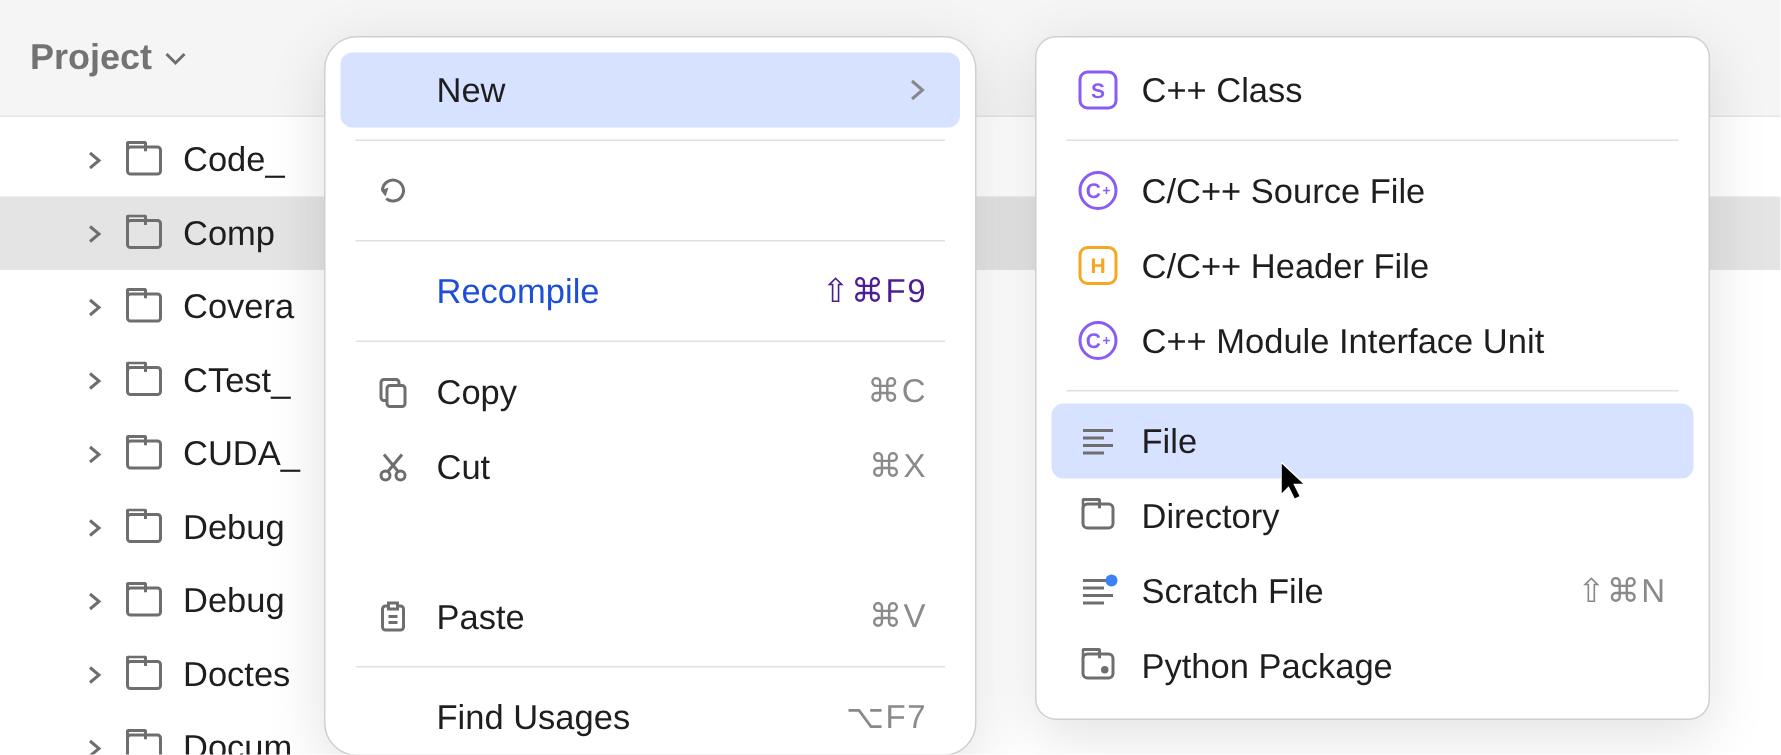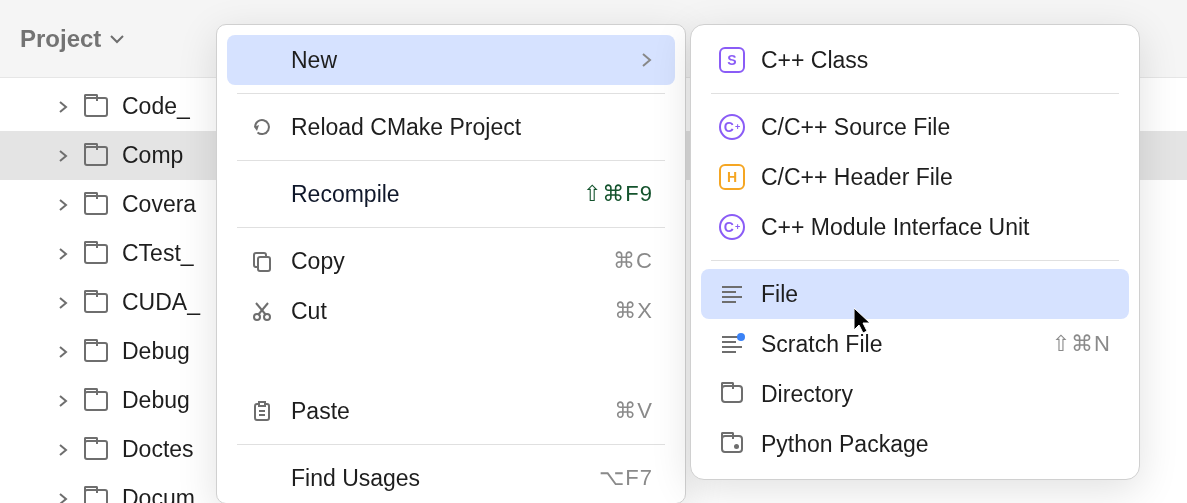--- a/index.html
+++ b/index.html
@@ -68,54 +68,54 @@
       width: 10px; height: 5px;
       border: 2px solid #6e6e6e;
       border-bottom: none;
       border-radius: 2px 2px 0 0;
     }
 
     .context-menu {
       position: absolute;
       left: 216px;
       top: 24px;
-      width: 470px;
+      width: 435px;
       background: #fff;
       border: 1px solid #d0d0d0;
-      border-radius: 10px;
+      border-radius: 22px;
       box-shadow: 0 10px 40px rgba(0,0,0,0.12);
       padding: 10px 0 0 0;
       z-index: 10;
     }
     .menu-item {
       height: 50px;
       display: flex;
       align-items: center;
       padding: 0 22px;
       margin: 0 10px;
       border-radius: 8px;
       gap: 16px;
     }
     .menu-item.highlighted {
       background: #d6e2ff;
     }
     .menu-item.disabled .label {
-      color: #0f172a;
+      color: #1d4ed8;
     }
     .menu-item .label {
       flex: 1;
       text-align: left;
     }
     .menu-item .shortcut {
       color: #8a8a8a;
       font-size: 22px;
       letter-spacing: 1px;
     }
     .menu-item.disabled .shortcut {
-      color: #14532d;
+      color: #4c1d95;
     }
     .menu-sep {
       height: 1px;
       background: #e0e0e0;
       margin: 8px 20px;
     }
     .icon-slot {
       width: 26px;
       height: 26px;
       display: flex;
@@ -262,21 +262,20 @@
       </svg>
     </div>
     <div class="menu-sep"></div>
     <div class="menu-item">
       <span class="icon-slot">
         <svg width="22" height="22">
           <path d="M4 11a7 7 0 1 1 2.5 5.4" fill="none" stroke="#6e6e6e" stroke-width="2"></path>
           <polygon points="3,11 8,9 6,15" fill="#6e6e6e"></polygon>
         </svg>
       </span>
-      <span class="label">Reload CMake Project</span>
     </div>
     <div class="menu-sep"></div>
     <div class="menu-item disabled">
       <span class="icon-slot"></span>
       <span class="label">Recompile</span>
       <span class="shortcut">⇧⌘F9</span>
     </div>
     <div class="menu-sep"></div>
     <div class="menu-item">
       <span class="icon-slot">
@@ -355,38 +354,38 @@
           <div></div>
           <div class="short"></div>
           <div></div>
           <div class="short"></div>
         </span>
       </span>
       <span class="label">File</span>
     </div>
     <div class="menu-item">
       <span class="icon-slot">
+        <span class="dir-icon"></span>
+      </span>
+      <span class="label">Directory</span>
+    </div>
+    <div class="menu-item">
+      <span class="icon-slot">
         <span class="lines-icon blue-dot">
           <div></div>
           <div class="short"></div>
           <div></div>
           <div class="short"></div>
         </span>
       </span>
       <span class="label">Scratch File</span>
       <span class="shortcut">⇧⌘N</span>
     </div>
     <div class="menu-item">
       <span class="icon-slot">
-        <span class="dir-icon"></span>
-      </span>
-      <span class="label">Directory</span>
-    </div>
-    <div class="menu-item">
-      <span class="icon-slot">
         <span class="dir-icon dot"></span>
       </span>
       <span class="label">Python Package</span>
     </div>
   </div>
 
 <svg class="cursor" width="20" height="26">
   <polygon points="0,0 0,22 5,17 9,25 13,23 9,15 16,15" fill="black" stroke="white" stroke-width="1"></polygon>
 </svg>
 

